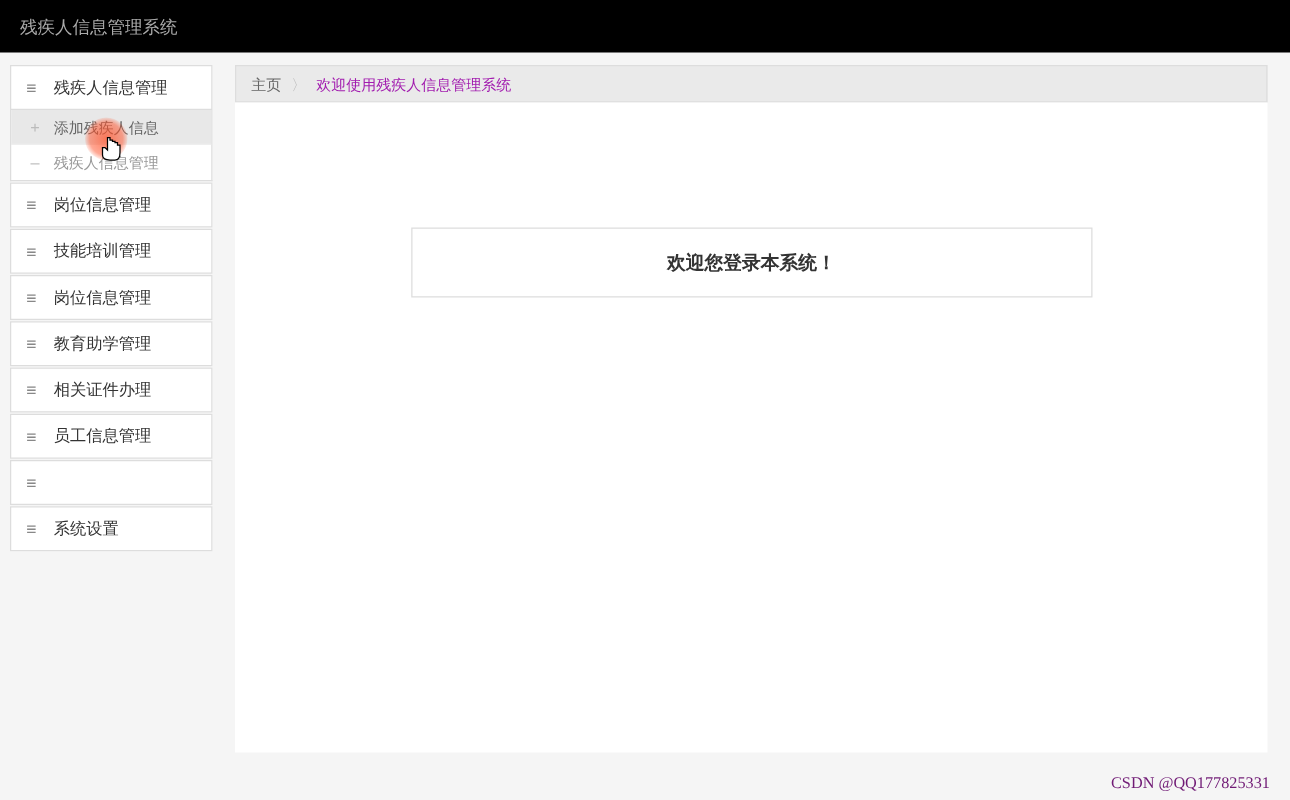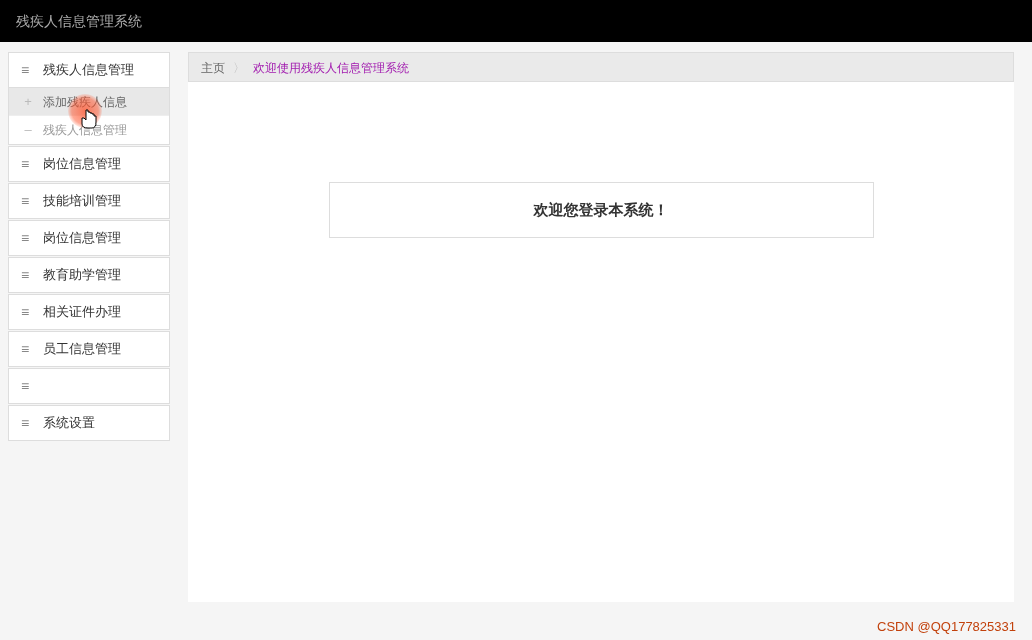--- a/index.html
+++ b/index.html
@@ -129,23 +129,23 @@
       align-items: center;
       justify-content: center;
       font-size: 15px;
       font-weight: bold;
       color: #333;
     }
     .watermark {
       position: absolute;
       bottom: 6px;
       right: 16px;
-      color: #c2410c;
+      color: #701a75;
       font-size: 13px;
-      font-family: Liberation Sans, sans-serif;
+      font-family: Liberation Serif, serif;
     }
     .cursor-highlight {
       position: absolute;
       left: 68px;
       top: 94px;
       width: 34px;
       height: 34px;
       background: radial-gradient(circle, rgba(255,80,40,0.75) 0%, rgba(255,80,40,0.5) 55%, rgba(255,80,40,0) 75%);
       border-radius: 50%;
       pointer-events: none;

